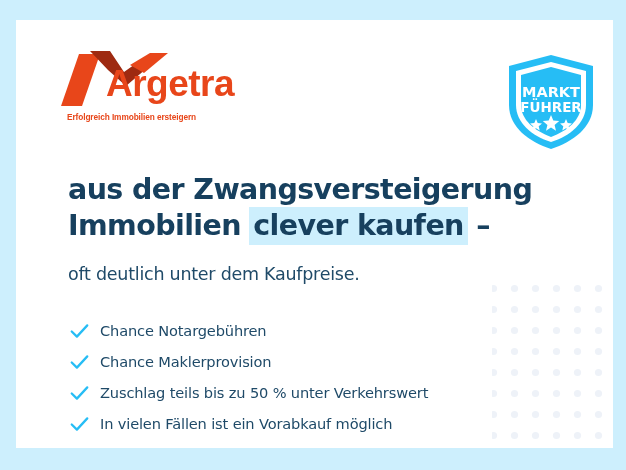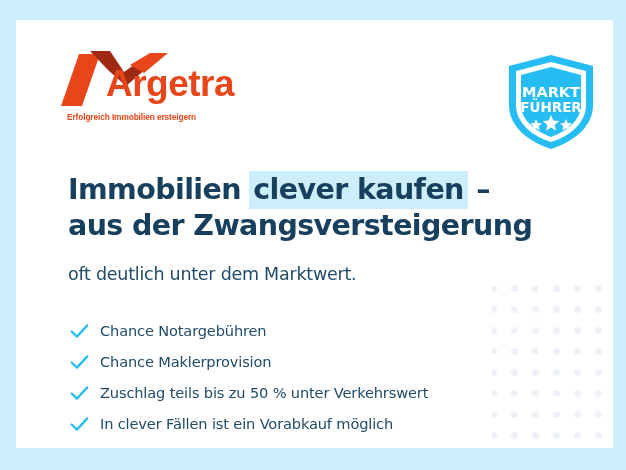--- a/index.html
+++ b/index.html
@@ -193,28 +193,28 @@
       <text class="badge-label" x="46" y="59" font-size="13.5" text-anchor="middle">FÜHRER</text>
 
       <g>
         <polygon fill="#ffffff" points="31,66 32.7,70.1 37,70.4 33.7,73.3 34.7,77.6 31,75.2 27.3,77.6 28.3,73.3 25,70.4 29.3,70.1"></polygon>
         <polygon fill="#ffffff" points="46,62 48.3,67.6 54.2,68 49.6,71.9 51,77.8 46,74.5 41,77.8 42.4,71.9 37.8,68 43.7,67.6"></polygon>
         <polygon fill="#ffffff" points="61,66 62.7,70.1 67,70.4 63.7,73.3 64.7,77.6 61,75.2 57.3,77.6 58.3,73.3 55,70.4 59.3,70.1"></polygon>
       </g>
     </svg>
 
     <h1 id="headline">
+      <span class="hl-line">aus der Zwangsversteigerung</span>
       <span class="hl-line">
         <span>Immobilien </span><span class="hl-mark">clever kaufen</span><span> –</span>
       </span>
-      <span class="hl-line">aus der Zwangsversteigerung</span>
     </h1>
 
     <p id="subheadline">
-      <span class="sub-line">oft deutlich unter dem Marktwert.</span>
+      <span class="sub-line">oft deutlich unter dem Kaufpreise.</span>
     </p>
 
     <ul id="benefits" style="list-style:none;margin:0;padding:0;">
       <li class="benefit-row">
         <span class="benefit-check">
           <svg viewBox="0 0 22 18" width="19" height="16" aria-hidden="true">
             <path d="M2 9.5 L8 15.5 L20 2.5" fill="none" stroke="#26bdf5" stroke-width="2.6" stroke-linecap="round" stroke-linejoin="round"></path>
           </svg>
         </span>
         <span class="benefit-text">Chance Notargebühren</span>
@@ -234,18 +234,18 @@
           </svg>
         </span>
         <span class="benefit-text">Zuschlag teils bis zu 50 % unter Verkehrswert</span>
       </li>
       <li class="benefit-row">
         <span class="benefit-check">
           <svg viewBox="0 0 22 18" width="19" height="16" aria-hidden="true">
             <path d="M2 9.5 L8 15.5 L20 2.5" fill="none" stroke="#26bdf5" stroke-width="2.6" stroke-linecap="round" stroke-linejoin="round"></path>
           </svg>
         </span>
-        <span class="benefit-text">In clever Fällen ist ein Vorabkauf möglich</span>
+        <span class="benefit-text">In vielen Fällen ist ein Vorabkauf möglich</span>
       </li>
     </ul>
 
   </div>
 </div>
 
 </body></html>

